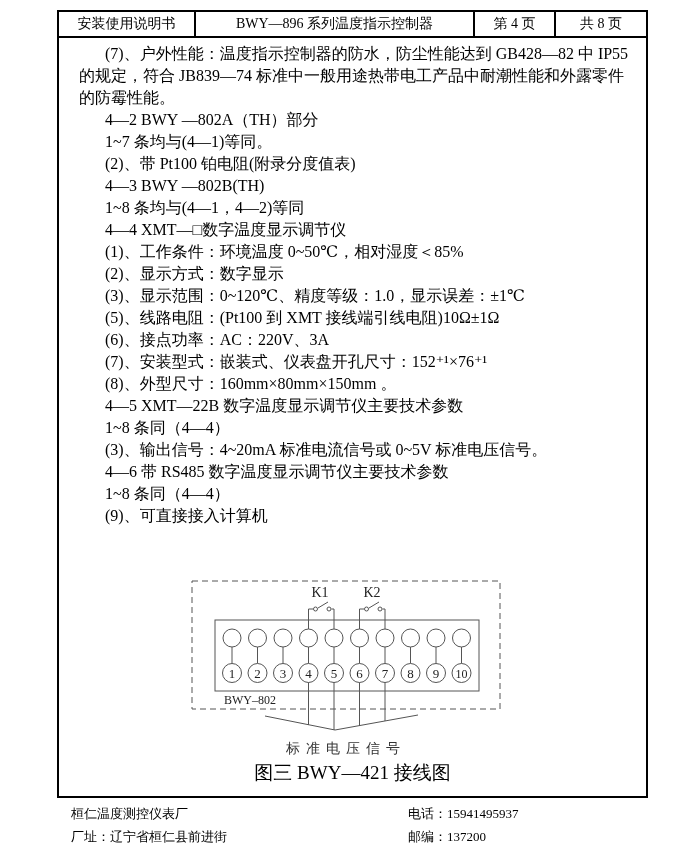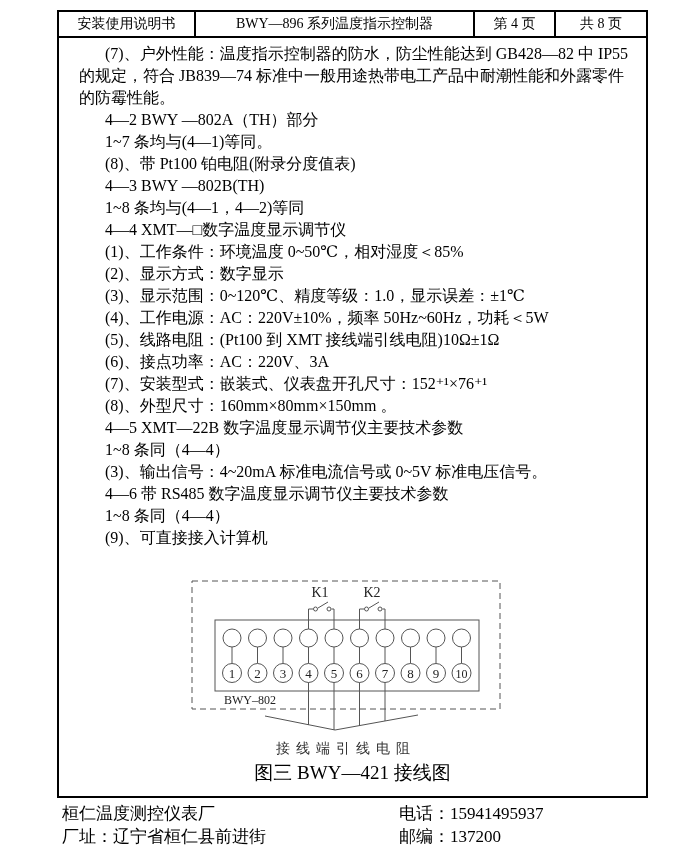--- a/index.html
+++ b/index.html
@@ -41,22 +41,22 @@
   .arrow-label {
     position: absolute; left: 131px; top: 728px; width: 312px;
     text-align: center; font-size: 14px; letter-spacing: 6px;
     color: #333; white-space: nowrap;
   }
   .caption {
     position: absolute; left: 0; top: 748px; width: 100%;
     text-align: center; font-size: 19px; white-space: nowrap;
   }
   .footer {
-    position: absolute; left: 58px; top: 802px; width: 591px;
-    font-size: 17px;
+    position: absolute; left: 67px; top: 802px; width: 591px;
+    font-size: 13px;
   }
   .f-row { position: relative; height: 23px; line-height: 23px; white-space: nowrap; }
   .f-left { position: absolute; left: 4px; }
   .f-right { position: absolute; left: 341px; }
 </style>
 </head>
 <body>
 
 <div class="page">
   <div class="doc">
@@ -67,28 +67,27 @@
       <div class="cell c3">第 4 页</div>
       <div class="cell c4">共 8 页</div>
     </div>
 
     <div class="body">
       <div class="ln ind">(7)、户外性能：温度指示控制器的防水，防尘性能达到 GB428—82 中 IP55</div>
       <div class="ln">的规定，符合 JB839—74 标准中一般用途热带电工产品中耐潮性能和外露零件</div>
       <div class="ln">的防霉性能。</div>
       <div class="ln ind">4—2 BWY —802A（TH）部分</div>
       <div class="ln ind">1~7 条均与(4—1)等同。</div>
-      <div class="ln ind">(8)、带 Pt100 铂电阻(附录分度值表)</div>
+      <div class="ln ind">(2)、带 Pt100 铂电阻(附录分度值表)</div>
       <div class="ln ind">4—3 BWY —802B(TH)</div>
       <div class="ln ind">1~8 条均与(4—1，4—2)等同</div>
       <div class="ln ind">4—4 XMT—□数字温度显示调节仪</div>
       <div class="ln ind">(1)、工作条件：环境温度 0~50℃，相对湿度＜85%</div>
       <div class="ln ind">(2)、显示方式：数字显示</div>
       <div class="ln ind">(3)、显示范围：0~120℃、精度等级：1.0，显示误差：±1℃</div>
-      <div class="ln ind">(4)、工作电源：AC：220V±10%，频率 50Hz~60Hz，功耗＜5W</div>
       <div class="ln ind">(5)、线路电阻：(Pt100 到 XMT 接线端引线电阻)10Ω±1Ω</div>
       <div class="ln ind">(6)、接点功率：AC：220V、3A</div>
       <div class="ln ind">(7)、安装型式：嵌装式、仪表盘开孔尺寸：152⁺¹×76⁺¹</div>
       <div class="ln ind">(8)、外型尺寸：160mm×80mm×150mm 。</div>
       <div class="ln ind">4—5 XMT—22B 数字温度显示调节仪主要技术参数</div>
       <div class="ln ind">1~8 条同（4—4）</div>
       <div class="ln ind">(3)、输出信号：4~20mA 标准电流信号或 0~5V 标准电压信号。</div>
       <div class="ln ind">4—6 带 RS485 数字温度显示调节仪主要技术参数</div>
       <div class="ln ind">1~8 条同（4—4）</div>
       <div class="ln ind">(9)、可直接接入计算机</div>
@@ -169,21 +168,21 @@
       <g>
         <line class="dg-line" x1="118.5" y1="103.5" x2="118.5" y2="146"></line>
         <line class="dg-line" x1="144" y1="103.5" x2="144" y2="151"></line>
         <line class="dg-line" x1="169.5" y1="103.5" x2="169.5" y2="147"></line>
         <line class="dg-line" x1="195" y1="103.5" x2="195" y2="142"></line>
         <line class="dg-line" x1="75" y1="137" x2="145" y2="151"></line>
         <line class="dg-line" x1="228" y1="136" x2="145" y2="151"></line>
       </g>
     </svg>
 
-    <div class="arrow-label">接线端引线电阻</div>
+    <div class="arrow-label">标准电压信号</div>
     <div class="caption">图三 BWY—421 接线图</div>
   </div>
 
   <div class="footer">
     <div class="f-row">
       <span class="f-left">桓仁温度测控仪表厂</span>
       <span class="f-right"><span>电话：</span><span>15941495937</span></span>
     </div>
     <div class="f-row">
       <span class="f-left"><span>厂址：</span><span>辽宁省桓仁县前进街</span></span>

